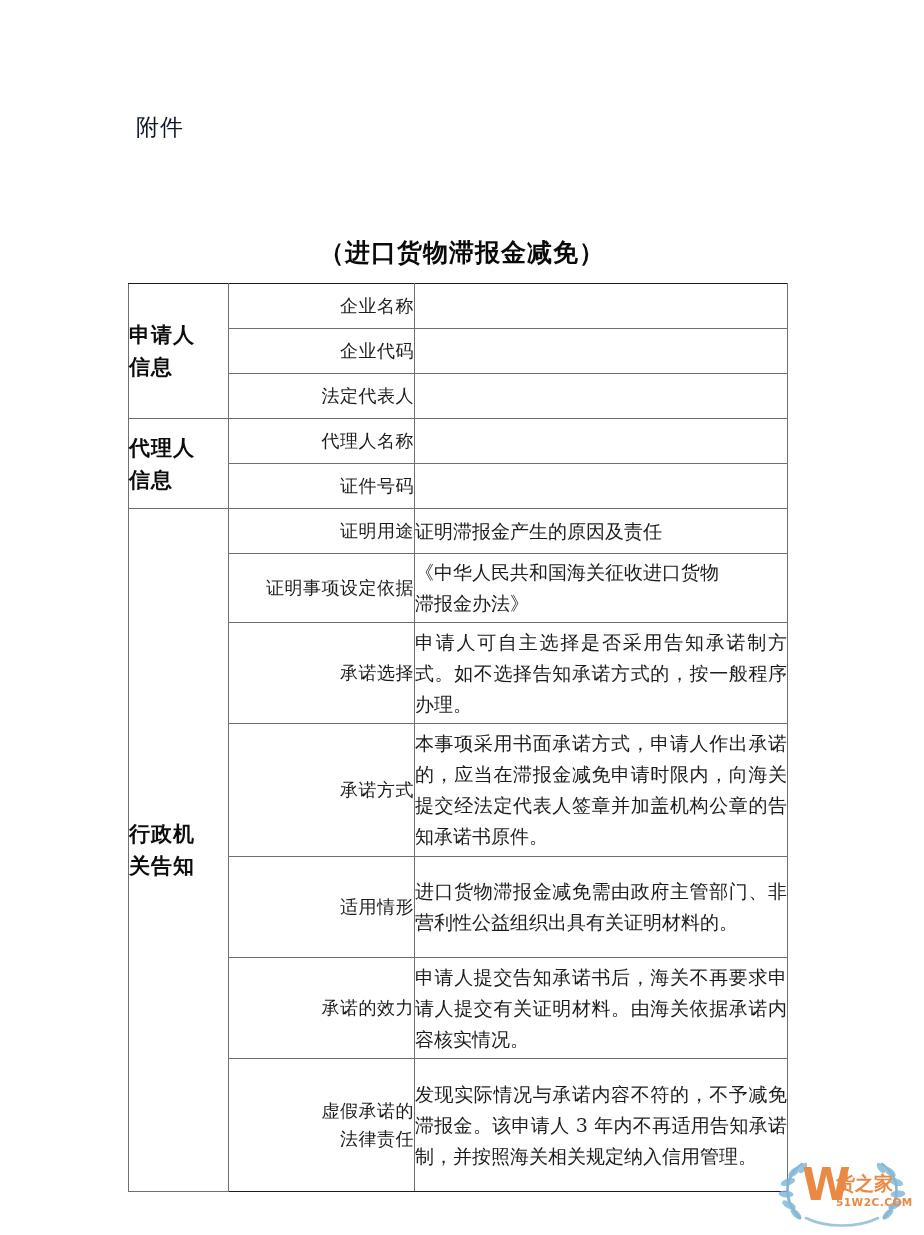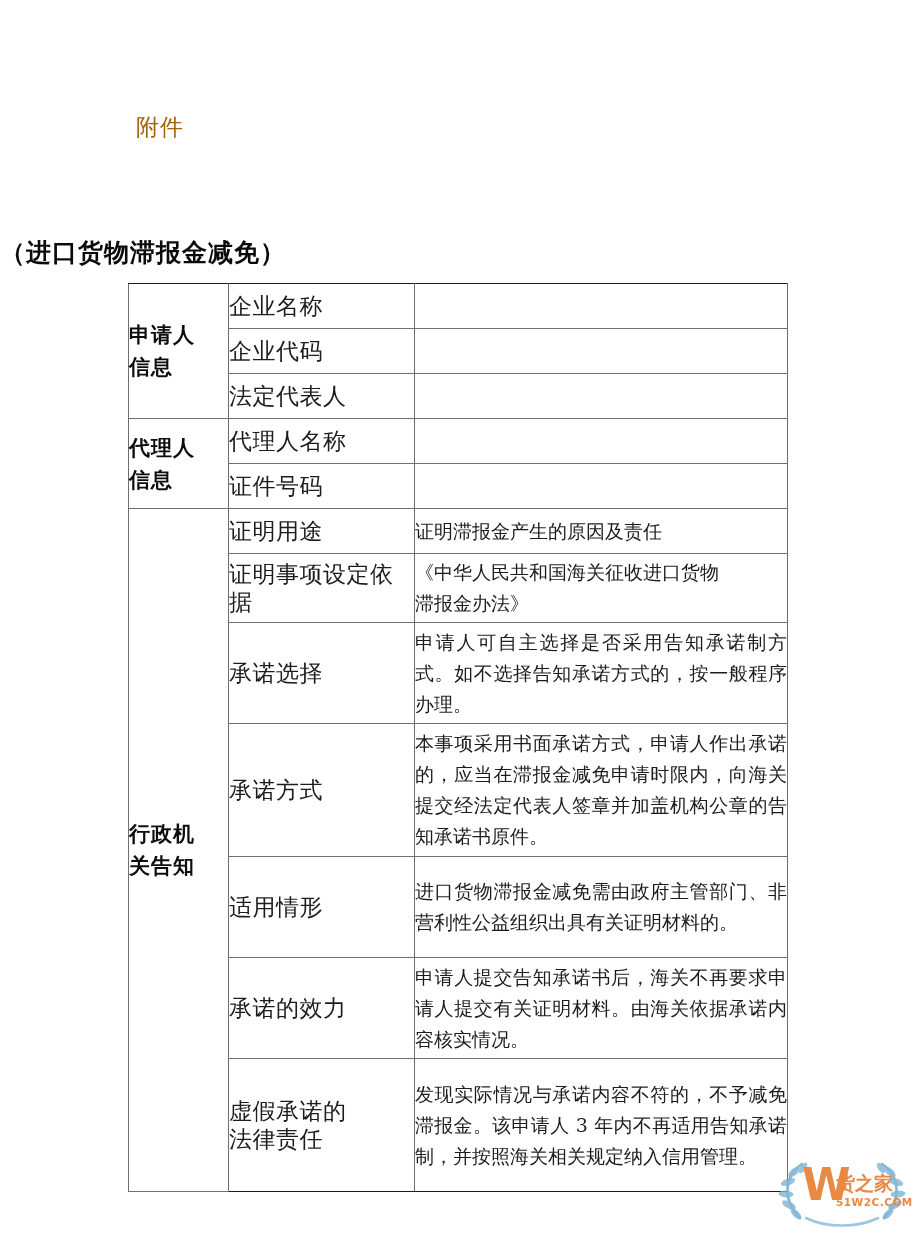--- a/index.html
+++ b/index.html
@@ -24,21 +24,21 @@
 
   
   .attach-label {
     position: absolute;
     left: 136px;
     top: 112px;
     font-family: "DejaVu Sans", "Liberation Sans", sans-serif;
     font-size: 23px;
     line-height: 30px;
     letter-spacing: 1px;
-    color: #a16207;
+    color: #0f172a;
   }
 
   .doc-title {
     position: absolute;
     left: 0;
     right: 0;
     top: 172px;
     text-align: center;
     font-family: "DejaVu Serif", "Liberation Serif", serif;
     font-weight: bold;
@@ -46,21 +46,21 @@
     line-height: 44px;
     letter-spacing: 2px;
     color: #0a0a0a;
   }
 
   .doc-subtitle {
     position: absolute;
     left: 0;
     right: 0;
     top: 236px;
-    text-align: left;
+    text-align: center;
     font-family: "DejaVu Serif", "Liberation Serif", serif;
     font-weight: bold;
     font-size: 25px;
     line-height: 34px;
     letter-spacing: 1px;
     color: #0a0a0a;
   }
 
   
   .form-table {
@@ -89,22 +89,22 @@
     font-family: "DejaVu Serif", "Liberation Serif", serif;
     font-weight: bold;
     font-size: 21px;
     line-height: 32px;
     letter-spacing: 1px;
     color: #0d0d0d;
     border-left: 1.5px solid #1a1a1a;
   }
 
   .label-cell {
-    text-align: left;
-    font-size: 23px;
+    text-align: right;
+    font-size: 18px;
     line-height: 28px;
     letter-spacing: 0.5px;
     color: #1c1c1c;
     padding: 6px 3px;
   }
 
   .value-cell {
     border-right: 1.5px solid #1a1a1a;
     font-size: 19px;
     line-height: 31px;

